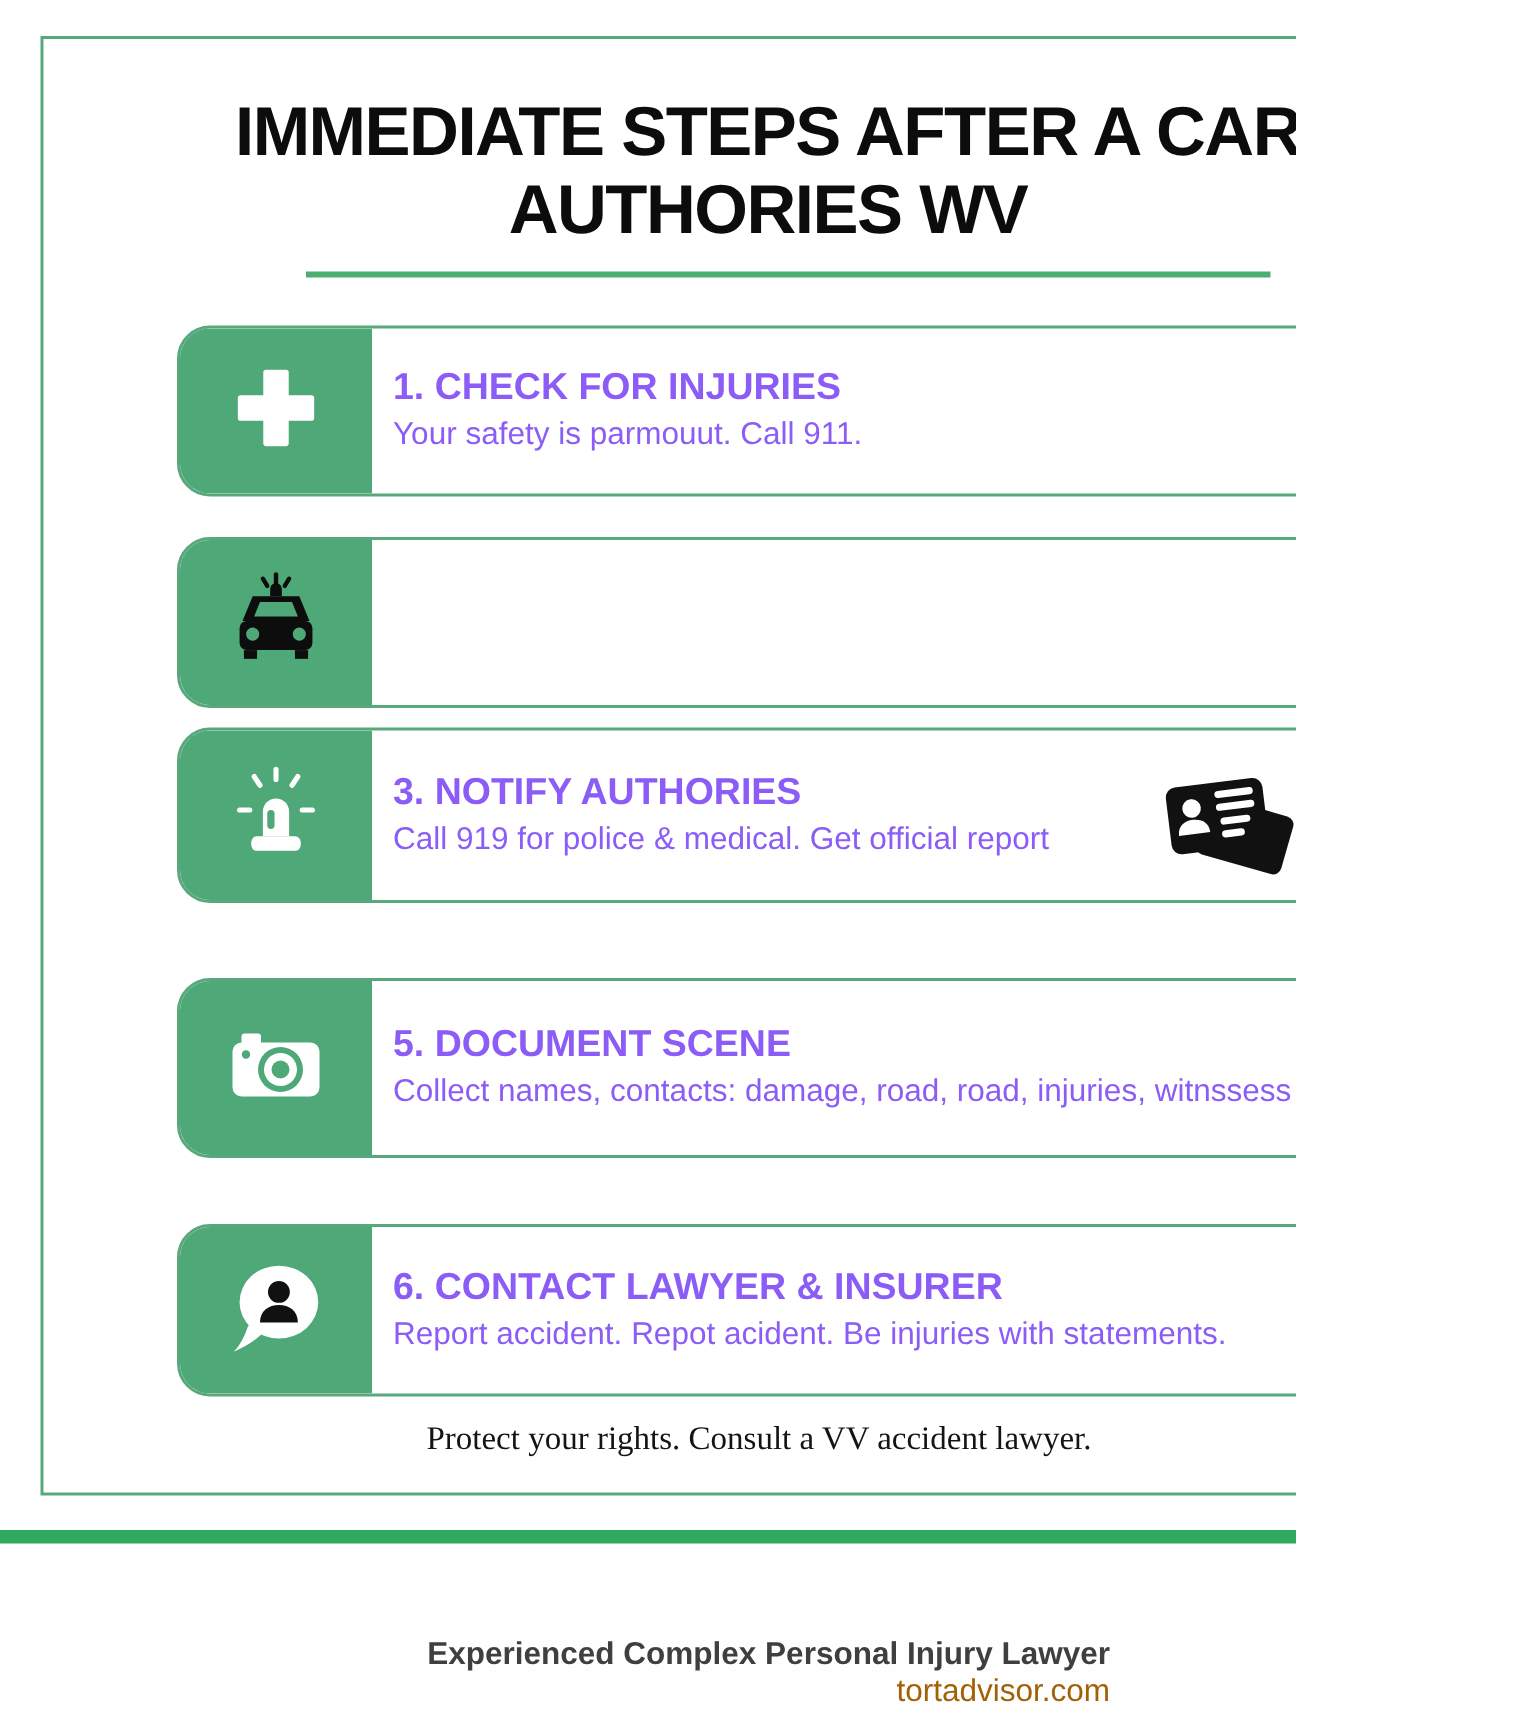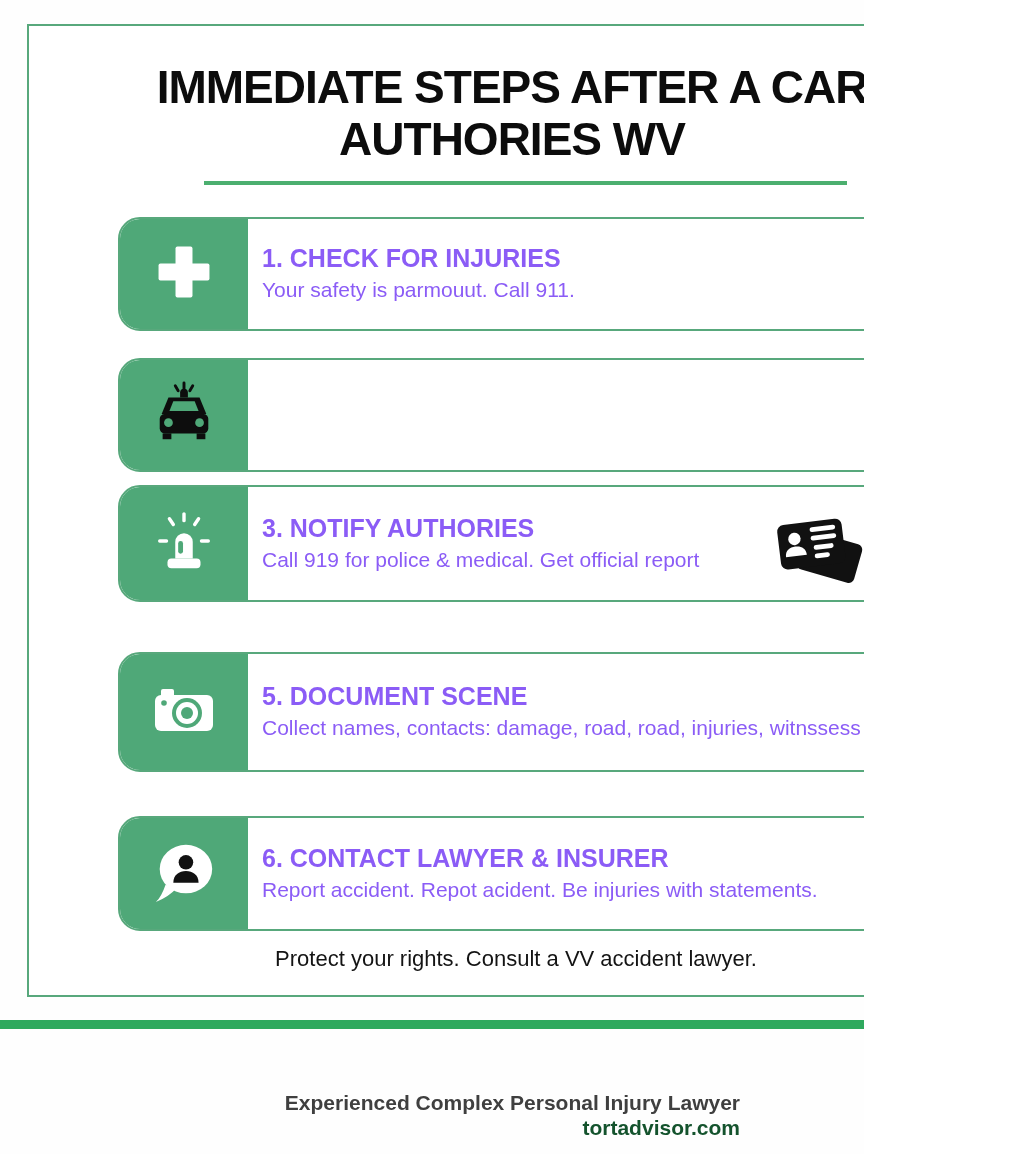--- a/index.html
+++ b/index.html
@@ -36,32 +36,32 @@
     display:flex;align-items:center;justify-content:center;
   }
   .card-text{
     display:flex;flex-direction:column;justify-content:center;
     padding-left:14px;padding-right:16px;
   }
   .card-heading{font-size:25px;font-weight:bold;color:#8b5cf6;letter-spacing:0;}
   .card-body{font-size:21px;color:#8b5cf6;line-height:1.28;margin-top:4px;max-width:600px;}
   .right-art{position:absolute;right:34px;top:21px;}
   .protect-note{
-    position:absolute;left:66px;top:946px;width:900px;text-align:center;
-    font-size:22px;color:#141414;
+    position:absolute;left:56px;top:946px;width:900px;text-align:center;
+    font-size:22px;color:#141414;font-family:Liberation Serif, serif;
   }
   .bottom-bar{
     position:absolute;left:0;top:1020px;width:1024px;height:9px;
     background:var(--bar-green,#2FA95E);
   }
   .footer-text{
     position:absolute;right:124px;top:1068px;width:600px;text-align:right;
   }
   .footer-line1{font-size:21px;font-weight:bold;color:#3f3f3f;line-height:1.2;margin-top:22px;}
-  .footer-line2{font-size:21px;color:#14532d;line-height:1.25;font-weight:bold;}
+  .footer-line2{font-size:21px;color:#a16207;line-height:1.25;}
   .footer-logo{position:absolute;left:922px;top:1048px;width:84px;height:96px;}
 </style>
 </head>
 <body>
 
 <div class="canvas">
 
   <div class="frame"></div>
 
   <div class="title">

